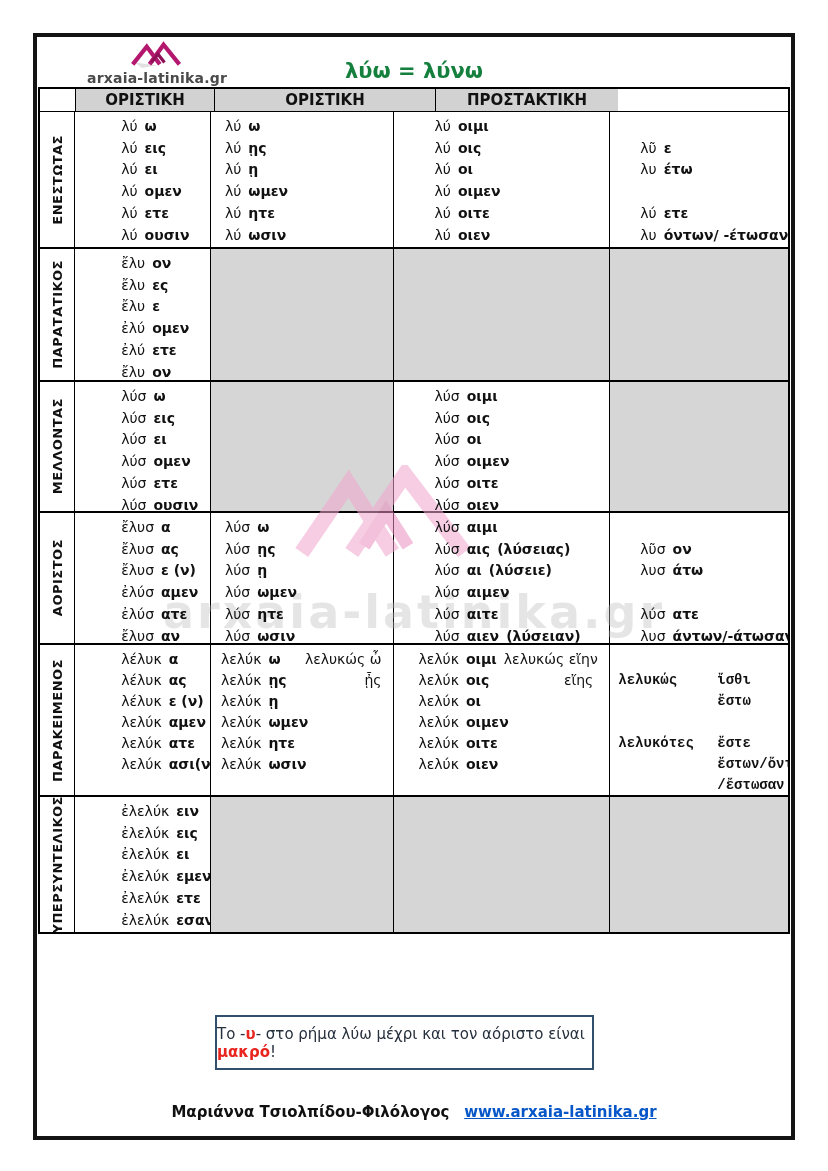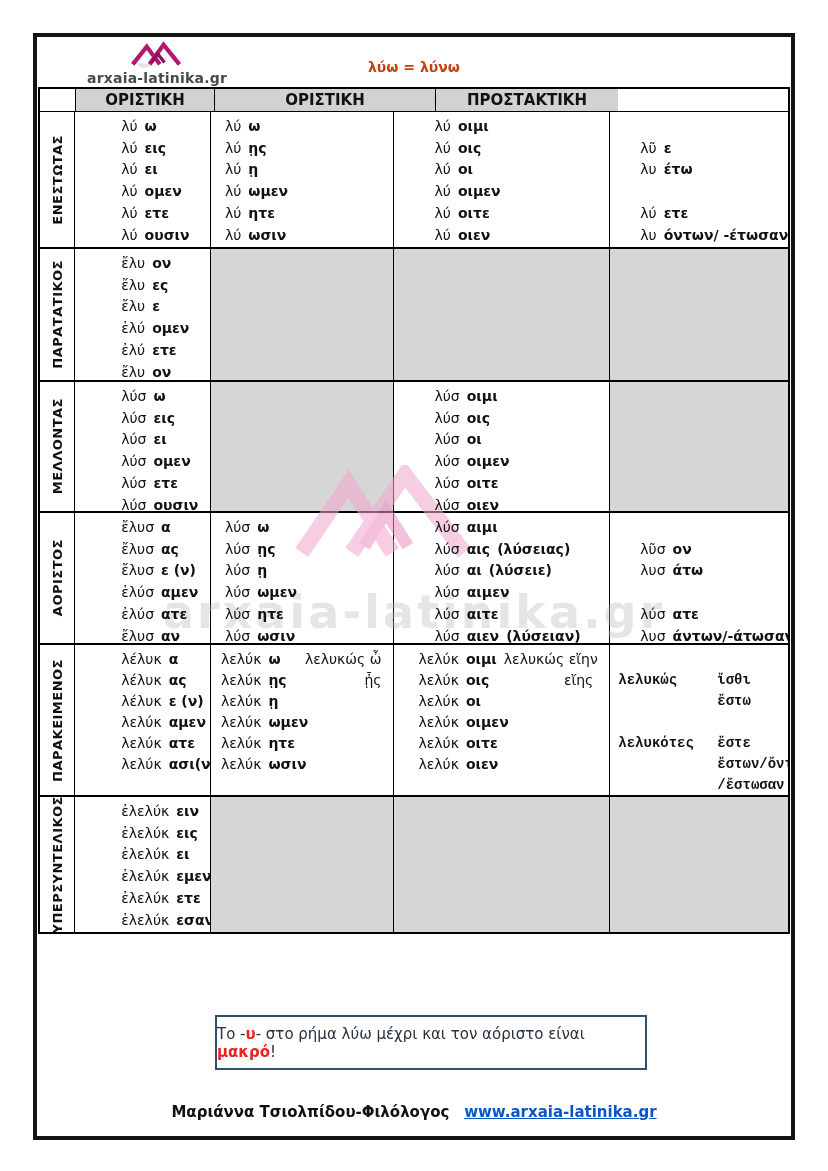--- a/index.html
+++ b/index.html
@@ -5,21 +5,21 @@
   html,body{margin:0;padding:0;background:#fff;}
   body{width:828px;height:1171px;position:relative;overflow:hidden;
        font-family:"DejaVu Sans",sans-serif;color:#111;}
   .page-border{position:absolute;left:33px;top:33px;width:762px;height:1107px;
        border:4px solid #141414;box-sizing:border-box;background:#fff;padding-left:20px;}
   
   .logo{position:absolute;left:45px;top:3px;width:150px;text-align:center;}
   .logo svg{display:block;margin:0 auto;}
   .logo-text{font-size:14px;font-weight:700;color:#4a4a4a;margin-top:0px;letter-spacing:0.2px;}
   .doc-title{position:absolute;left:0;right:0;top:22px;text-align:center;
-       font-size:14px;font-weight:700;color:#c2410c;}
+       font-size:21px;font-weight:700;color:#15803d;}
   
   .wm{position:absolute;z-index:1;pointer-events:none;}
   .wm-logo{left:241px;top:428px;opacity:0.55;}
   .wm-text{left:0;right:0;top:548px;text-align:center;font-size:46px;font-weight:700;
        color:#bdbdbd;opacity:0.38;letter-spacing:3px;white-space:nowrap;}
   
   .gtable{position:absolute;left:1px;top:50px;width:752px;border:2px solid #000;
        box-sizing:border-box;background:#fff;}
   .trow{display:flex;box-sizing:border-box;border-bottom:2px solid #000;}
   .trow:last-child{border-bottom:none;}
@@ -46,21 +46,21 @@
   .fline{height:21.8px;display:flex;align-items:center;gap:7px;font-size:14px;
        position:relative;z-index:2;white-space:nowrap;}
   .t4 .fline{height:21px;}
   .seg{display:inline-block;}
   .seg.b{font-weight:700;}
   .seg.r{margin-left:auto;}
   
   .principal{position:absolute;left:0;right:0;top:934px;text-align:center;font-size:15px;color:#000;}
   .principal .lbl{font-weight:700;text-decoration:underline;}
   .principal .val{margin-left:6px;}
-  .note-box{position:absolute;left:178px;top:978px;width:432px;height:55px;
+  .note-box{position:absolute;left:178px;top:978px;width:379px;height:55px;
        border:2px solid #31506e;box-sizing:border-box;background:#fff;
        display:flex;align-items:center;justify-content:center;}
   .note-text{font-size:15px;color:#26303c;white-space:pre-wrap;}
   .note-text .red{color:#e8251f;font-weight:700;}
   .author-line{position:absolute;left:0;right:0;top:1066px;text-align:center;font-size:15px;}
   .author{font-weight:700;color:#101010;}
   .site-link{font-weight:700;color:#0757c8;text-decoration:underline;margin-left:10px;cursor:pointer;}
 </style>
 </head>
 <body>

